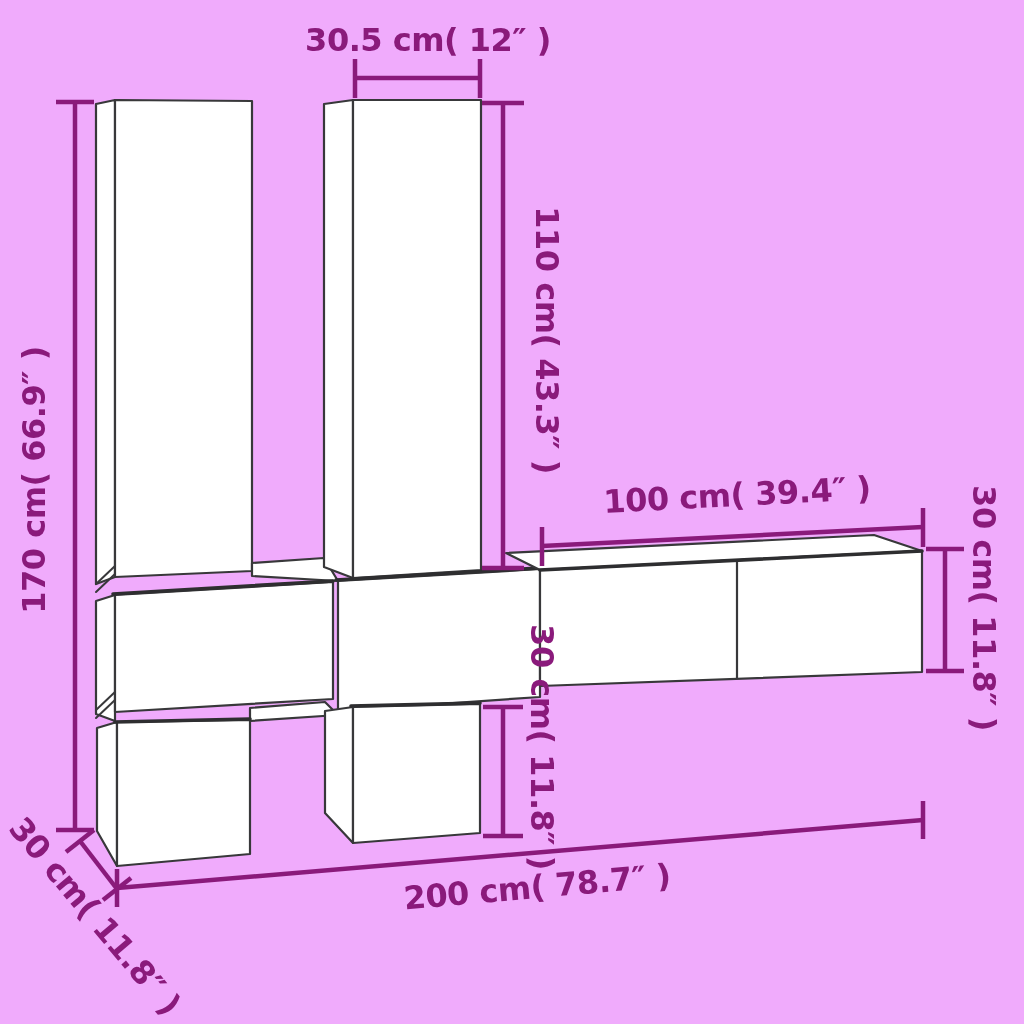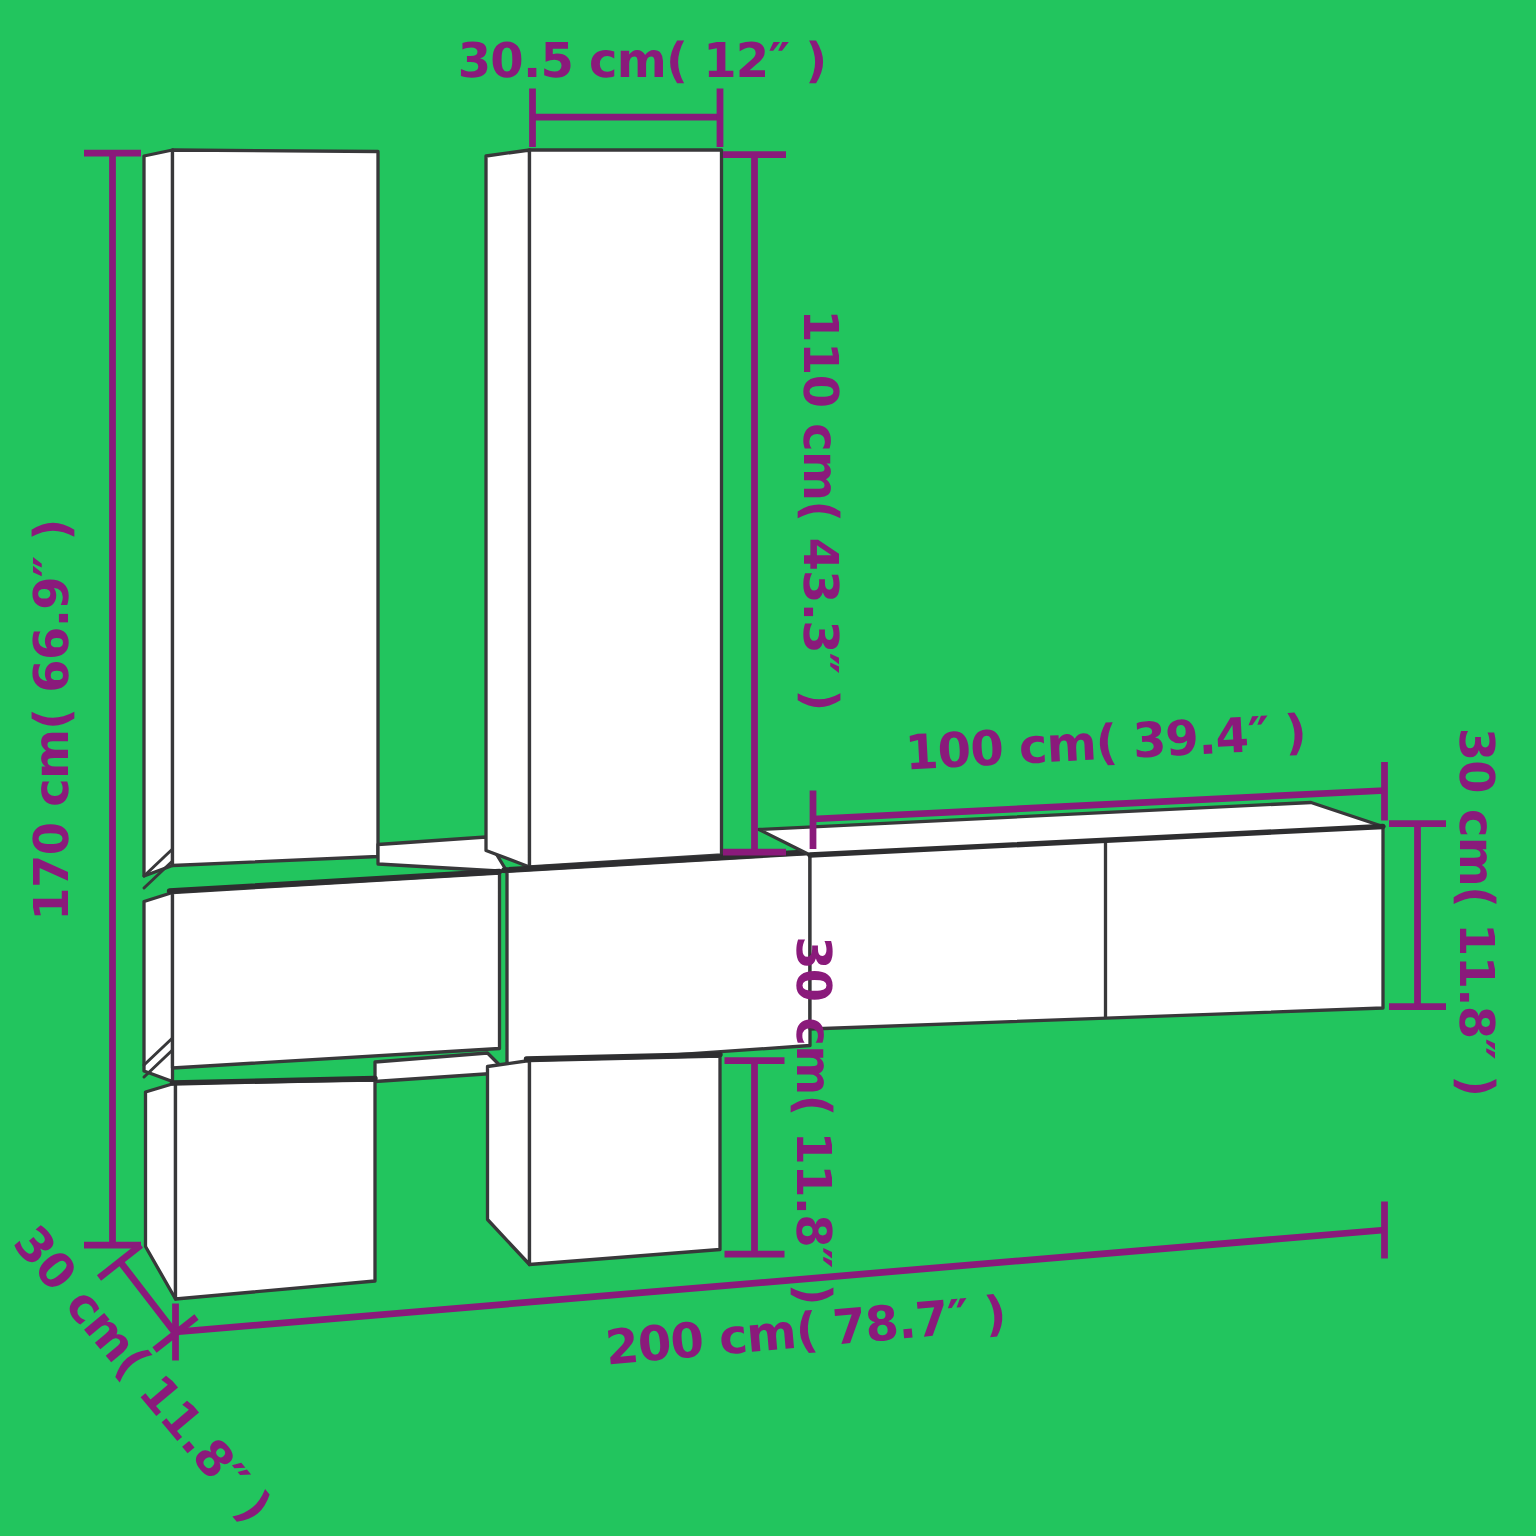--- a/index.html
+++ b/index.html
@@ -1,16 +1,16 @@
 <!DOCTYPE html>
 <html><head>
 <meta charset="utf-8">
 <style>
   html,body{margin:0;padding:0;background:#ffffff;}
-  #canvas{position:relative;width:1024px;height:1024px;background:#22c55e;overflow:hidden;
+  #canvas{position:relative;width:1024px;height:1024px;background:#f0abfc;overflow:hidden;
           font-family:"DejaVu Sans","Liberation Sans",sans-serif;}
   #drawing{position:absolute;left:0;top:0;}
   .dim-label{position:absolute;font-weight:bold;font-size:32px;letter-spacing:-0.5px;
              white-space:nowrap;transform-origin:center center;}
   .cab{fill:#ffffff;stroke:#38383a;stroke-width:2.2;stroke-linejoin:round;}
   .cab-thick{stroke:#2e2e30;stroke-width:3.6;stroke-linecap:round;}
   .hatch{stroke:#38383a;stroke-width:2;stroke-linecap:round;}
   .dim{stroke-width:4.5;stroke-linecap:butt;fill:none;}
 </style>
 </head>

